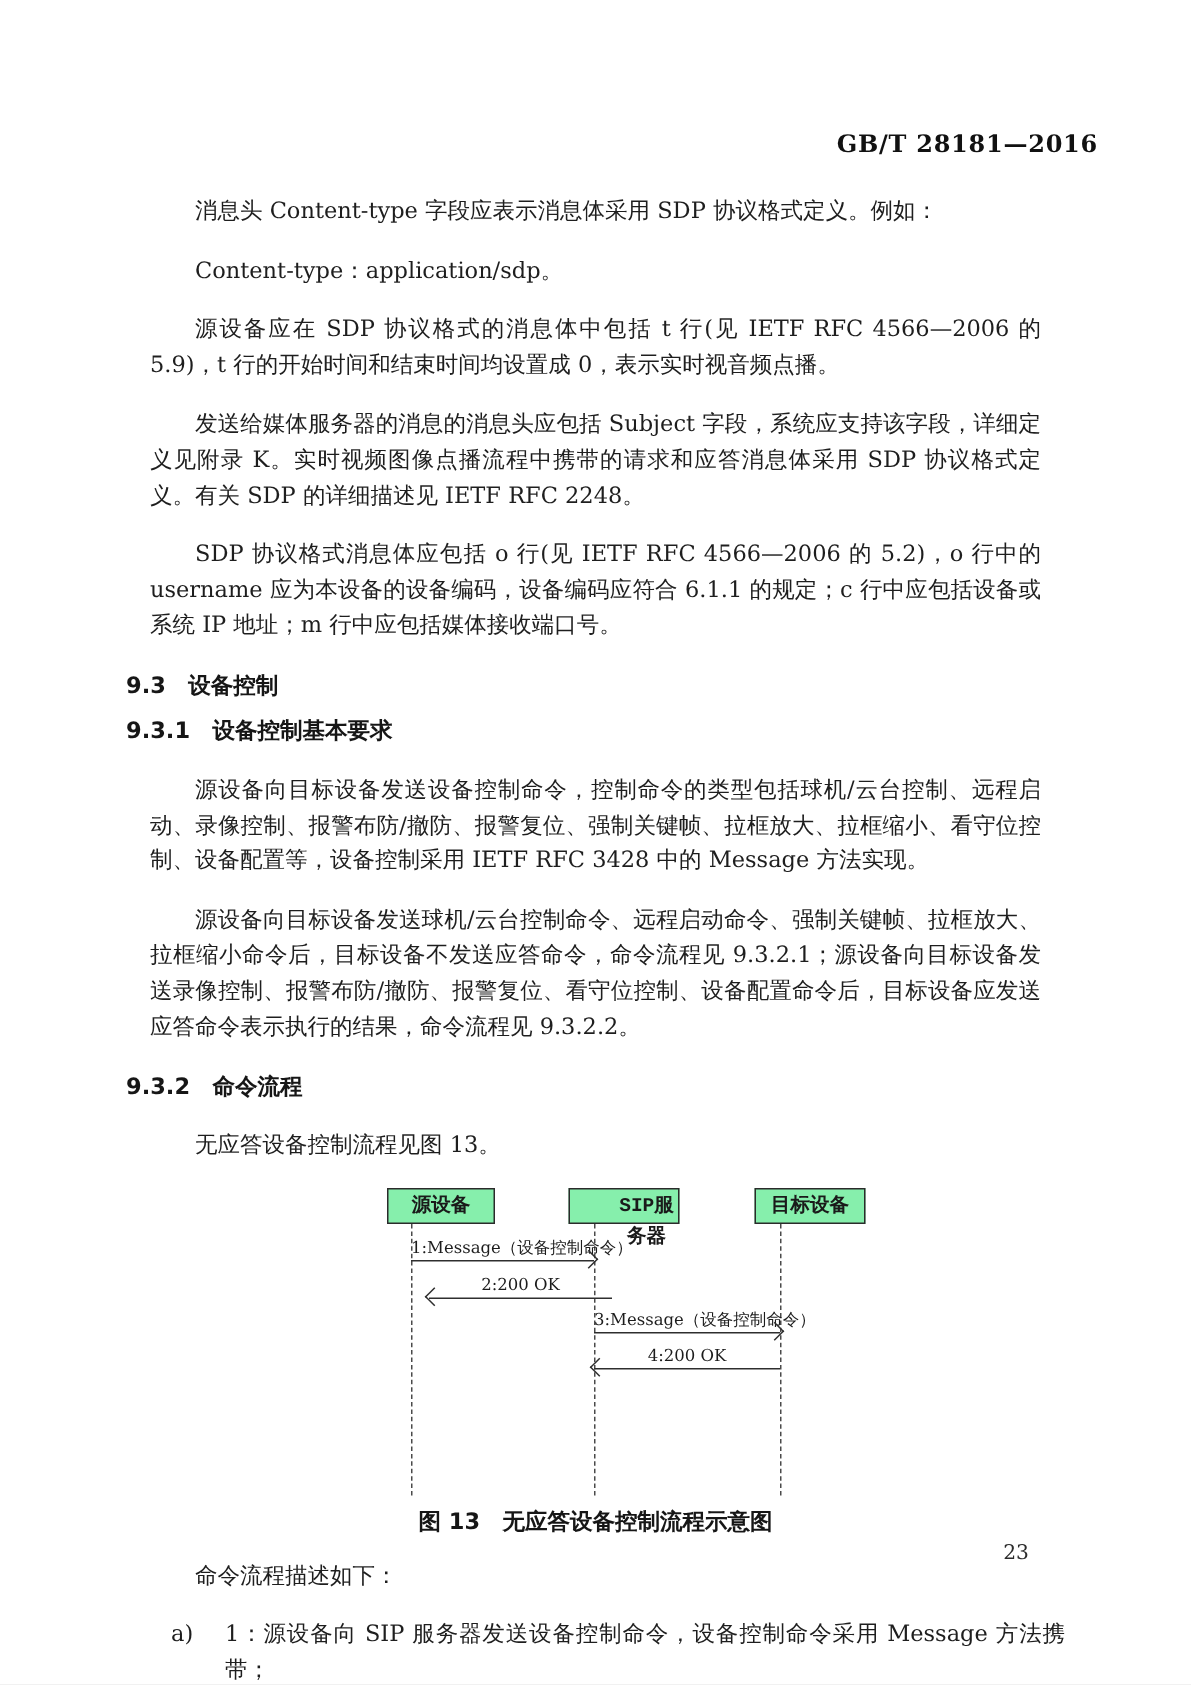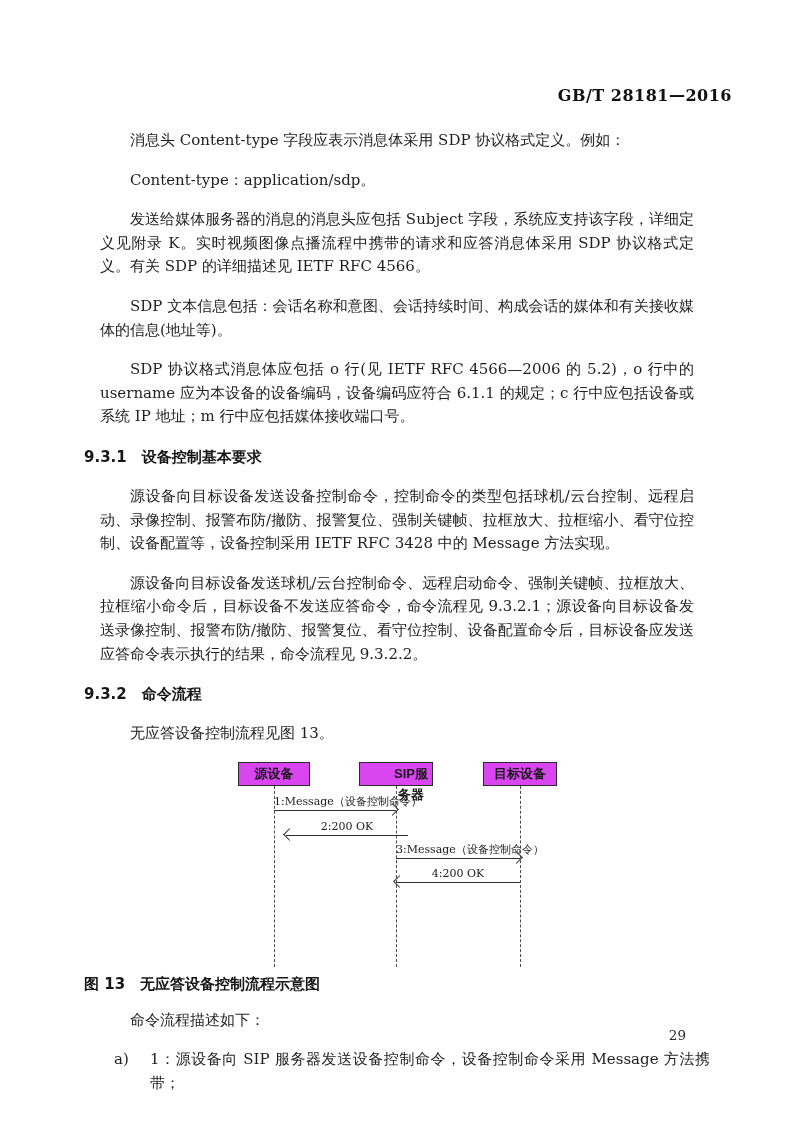--- a/index.html
+++ b/index.html
@@ -35,25 +35,25 @@
     font-weight:bold;
     font-size:15px;
     line-height:24px;
     color:#161616;
   }
   
   .figure{margin-top:2px;}
   .fig-diagram{position:relative;height:205px;}
   .actor-box{
     position:absolute;top:0;height:24px;
-    border:1.5px solid #2b2b2b;background:#d946ef;
+    border:1.5px solid #2b2b2b;background:#86efac;
     box-sizing:border-box;
-    font-family:Liberation Sans, sans-serif;
+    font-family:Liberation Mono, monospace;
     font-weight:bold;font-size:13px;line-height:21px;
-    text-align:center;color:#1a1a1a;
+    text-align:center;color:#1a1a1a;margin-left:20px;
   }
   .actor-1{left:154px;width:72px;}
   .actor-2{left:275px;width:74px;padding-left:30px;}
   .actor-3{left:399px;width:74px;}
   .lifeline{
     position:absolute;top:24px;height:181px;width:0;
     border-left:1px dashed #4a4a4a;
   }
   .lifeline-1{left:189.5px;}
   .lifeline-2{left:311.5px;}
@@ -80,21 +80,21 @@
     border-top:1px solid #2e2e2e;border-right:1px solid #2e2e2e;
     transform:rotate(45deg);
   }
   .arrowhead.left{
     left:-1px;
     border-bottom:1px solid #2e2e2e;border-left:1px solid #2e2e2e;
     transform:rotate(45deg);
   }
   .fig-caption{
     margin-top:8px;
-    text-align:left;
+    text-align:center;
     font-family:"DejaVu Sans","Liberation Sans",sans-serif;
     font-weight:bold;font-size:15px;line-height:18px;color:#161616;
   }
   
   .after-figure{margin-top:18px;}
   .list-item{
     display:flex;
     padding-left:30px;
     font-size:15px;line-height:23.6px;
     text-align:justify;color:#1e1e1e;
@@ -110,24 +110,25 @@
 <body>
 
 <div class="page">
 
   <div class="running-header">GB/T 28181—2016</div>
 
   <div class="content">
 
     <p class="body">消息头 Content-type 字段应表示消息体采用 SDP 协议格式定义。例如：</p>
     <p class="body">Content-type：application/sdp。</p>
-    <p class="body">发送给媒体服务器的消息的消息头应包括 Subject 字段，系统应支持该字段，详细定义见附录 K。实时视频图像点播流程中携带的请求和应答消息体采用 SDP 协议格式定义。有关 SDP 的详细描述见 IETF RFC 4566。</p>
-    <p class="body">SDP 文本信息包括：会话名称和意图、会话持续时间、构成会话的媒体和有关接收媒体的信息(地址等)。</p>
+    <p class="body">源设备应在 SDP 协议格式的消息体中包括 t 行(见 IETF RFC 4566—2006 的 5.9)，t 行的开始时间和结束时间均设置成 0，表示实时视音频点播。</p>
+    <p class="body">发送给媒体服务器的消息的消息头应包括 Subject 字段，系统应支持该字段，详细定义见附录 K。实时视频图像点播流程中携带的请求和应答消息体采用 SDP 协议格式定义。有关 SDP 的详细描述见 IETF RFC 2248。</p>
     <p class="body">SDP 协议格式消息体应包括 o 行(见 IETF RFC 4566—2006 的 5.2)，o 行中的 username 应为本设备的设备编码，设备编码应符合 6.1.1 的规定；c 行中应包括设备或系统 IP 地址；m 行中应包括媒体接收端口号。</p>
 
+    <h2 class="sec-heading">9.3　设备控制</h2>
     <h3 class="sec-heading">9.3.1　设备控制基本要求</h3>
 
     <p class="body">源设备向目标设备发送设备控制命令，控制命令的类型包括球机/云台控制、远程启动、录像控制、报警布防/撤防、报警复位、强制关键帧、拉框放大、拉框缩小、看守位控制、设备配置等，设备控制采用 IETF RFC 3428 中的 Message 方法实现。</p>
     <p class="body">源设备向目标设备发送球机/云台控制命令、远程启动命令、强制关键帧、拉框放大、拉框缩小命令后，目标设备不发送应答命令，命令流程见 9.3.2.1；源设备向目标设备发送录像控制、报警布防/撤防、报警复位、看守位控制、设备配置命令后，目标设备应发送应答命令表示执行的结果，命令流程见 9.3.2.2。</p>
 
     <h3 class="sec-heading">9.3.2　命令流程</h3>
 
     <p class="body">无应答设备控制流程见图 13。</p>
 
     <div class="figure">
@@ -167,15 +168,15 @@
 
     <p class="body after-figure">命令流程描述如下：</p>
 
     <div class="list-item">
       <span class="list-marker">a)</span>
       <span class="list-text">1：源设备向 SIP 服务器发送设备控制命令，设备控制命令采用 Message 方法携带；</span>
     </div>
 
   </div>
 
-  <div class="page-number">29</div>
+  <div class="page-number">23</div>
 
 </div>
 
 </body></html>

